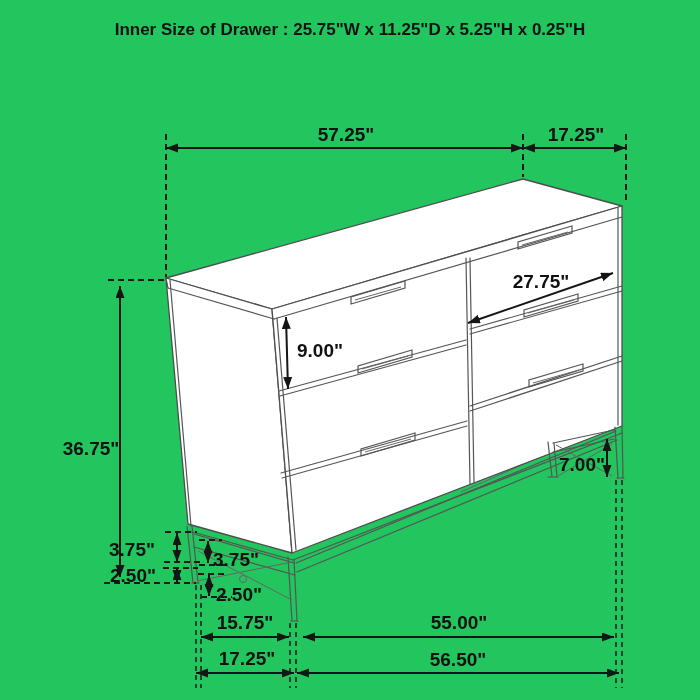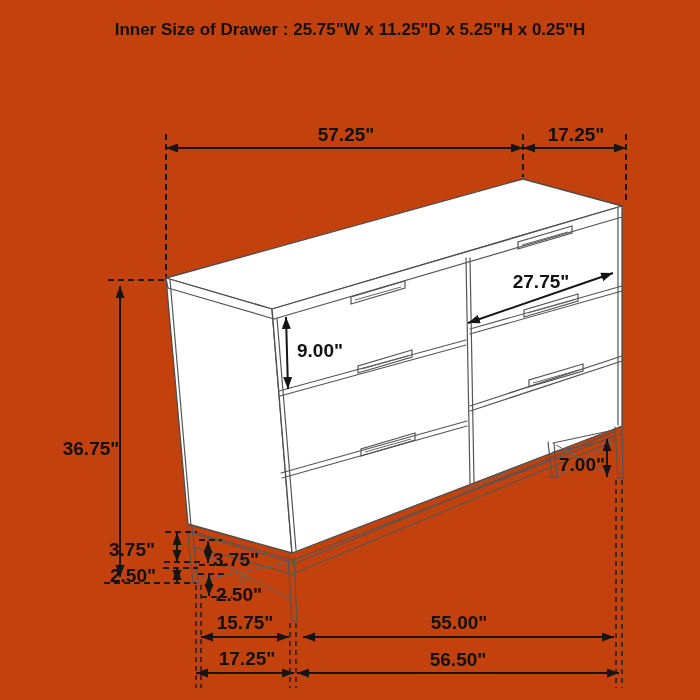--- a/index.html
+++ b/index.html
@@ -1,16 +1,16 @@
 <!DOCTYPE html>
 <html><head>
 <meta charset="utf-8">
 <style>
   html,body{margin:0;padding:0;background:#ffffff;}
-  .stage{width:700px;height:700px;position:relative;background:#c2410c;font-family:"Liberation Sans",sans-serif;}
+  .stage{width:700px;height:700px;position:relative;background:#22c55e;font-family:"Liberation Sans",sans-serif;}
   svg{display:block;}
   .title-text{font-family:"Liberation Sans",sans-serif;font-size:17px;font-weight:bold;fill:#111111;}
   .dim-label{font-family:"Liberation Sans",sans-serif;font-size:19px;font-weight:bold;fill:#111111;}
   .draw{stroke:#555555;stroke-width:1.2;fill:none;stroke-linecap:round;}
   .draw-thin{stroke:#666666;stroke-width:1;fill:none;}
   .face{fill:#ffffff;stroke:#4d4d4d;stroke-width:1.3;stroke-linejoin:round;}
   .dimline{stroke:#151515;stroke-width:2;fill:none;}
   .dashext{stroke:#1a1a1a;stroke-width:2;fill:none;stroke-dasharray:6 4;}
   .dashleg{stroke:#222222;stroke-width:1.6;fill:none;stroke-dasharray:5 4;}
 </style>

